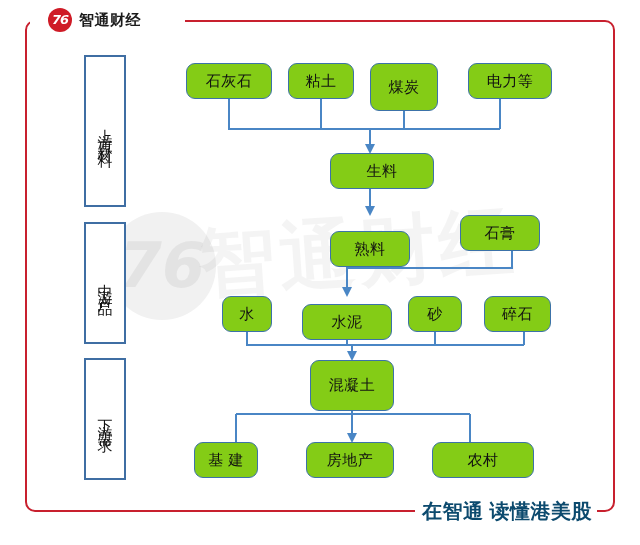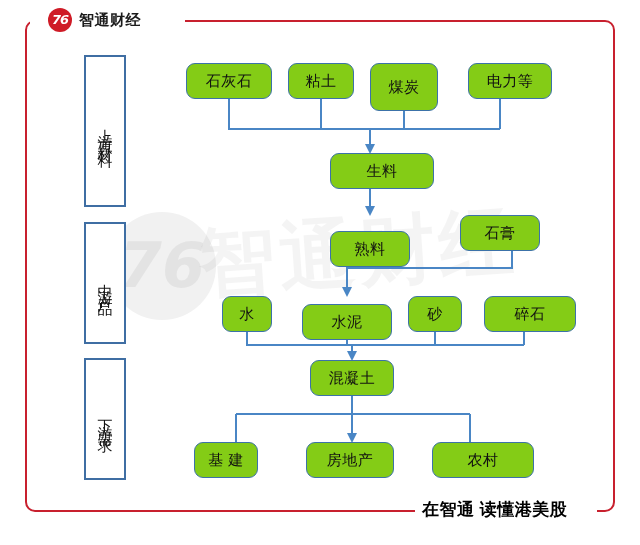--- a/index.html
+++ b/index.html
@@ -81,23 +81,23 @@
     color: #1b1b1b;
     white-space: nowrap;
     letter-spacing: 0.5px;
   }
 
   
   #slogan {
     position: absolute;
     left: 422px;
     top: 498px;
-    font-size: 17px;
-    font-weight: bold;
-    color: #000000;
+    font-size: 20px;
+    font-weight: bold;
+    color: #0c4a6e;
     letter-spacing: 0.5px;
     white-space: nowrap;
     z-index: 6;
   }
 
   
   #wm-circle {
     position: absolute;
     left: 108px;
     top: 212px;
@@ -273,25 +273,25 @@
 
 <div class="node" style="left:222px; top:296px; width:50px; height:36px;">
   <span class="node-text">水</span>
 </div>
 <div class="node" style="left:302px; top:304px; width:90px; height:36px;align-items:center;">
   <span class="node-text">水泥</span>
 </div>
 <div class="node" style="left:408px; top:296px; width:54px; height:36px;">
   <span class="node-text">砂</span>
 </div>
-<div class="node" style="left:484px; top:296px; width:92px; height:36px;">
+<div class="node" style="left:484px; top:296px; width:67px; height:36px;">
   <span class="node-text">碎石</span>
 </div>
 
-<div class="node" style="left:310px; top:360px; width:84px; height:36px;">
+<div class="node" style="left:310px; top:360px; width:84px; height:51px;">
   <span class="node-text">混凝土</span>
 </div>
 
 <div class="node" style="left:194px; top:442px; width:64px; height:36px;">
   <span class="node-text">基 建</span>
 </div>
 <div class="node" style="left:306px; top:442px; width:88px; height:36px;text-align:right;">
   <span class="node-text">房地产</span>
 </div>
 <div class="node" style="left:432px; top:442px; width:102px; height:36px;">

